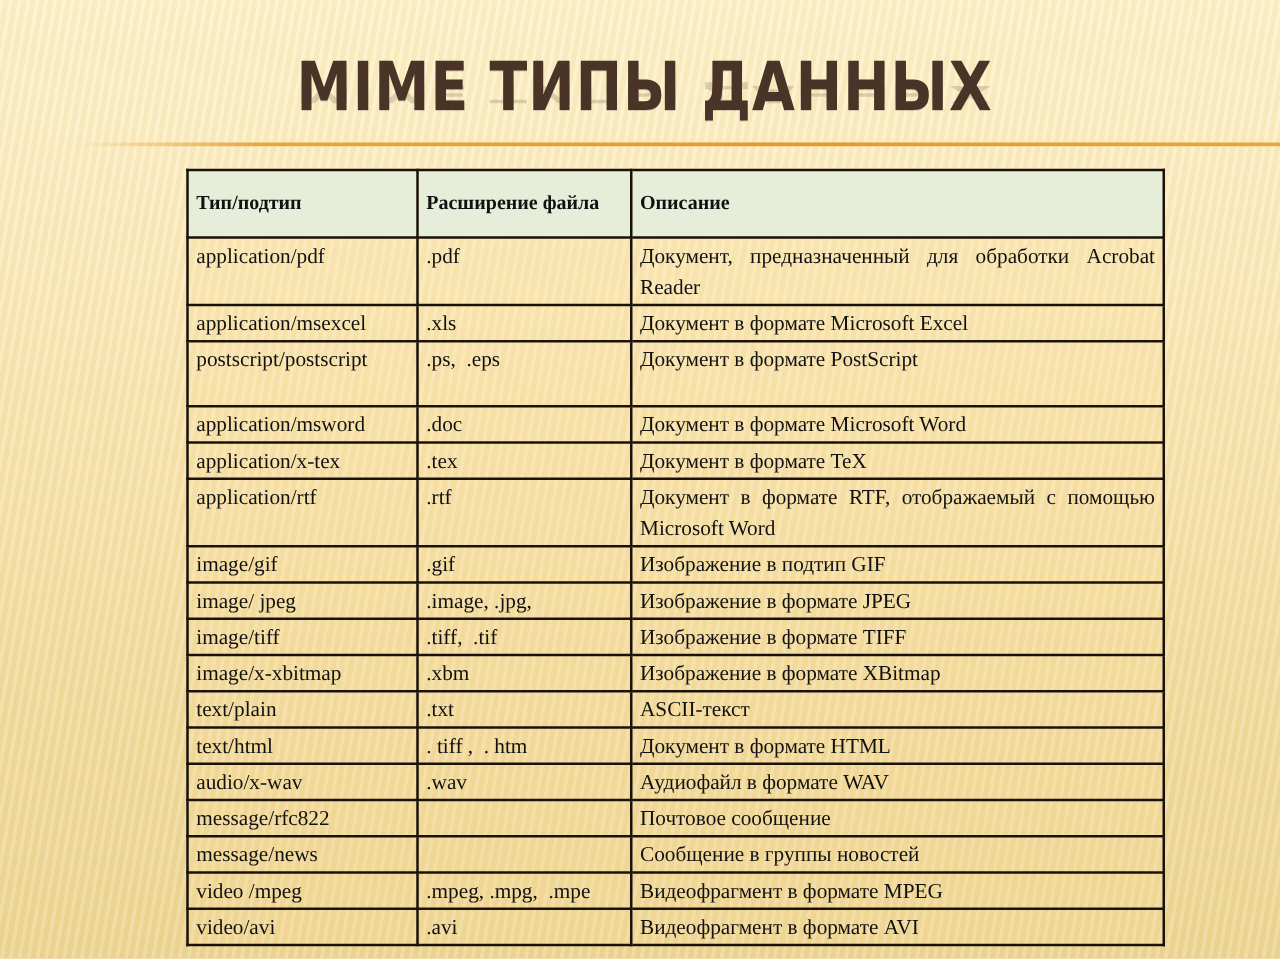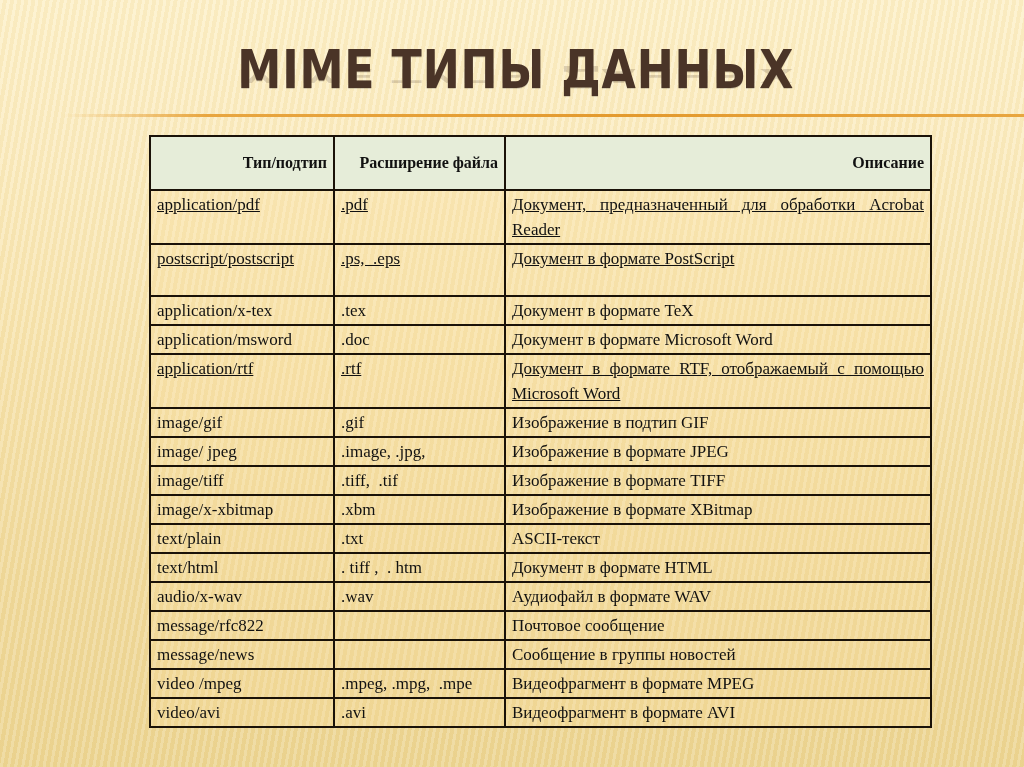--- a/index.html
+++ b/index.html
@@ -32,25 +32,25 @@
     position: absolute; left: 149px; top: 135px; width: 781px;
     border-collapse: collapse; table-layout: fixed;
     font-size: 17px; color: #111;
   }
   table.mime th, table.mime td {
     border: 2px solid #1a1208; padding: 1px 6px; vertical-align: top;
     line-height: 25px;
   }
   table.mime thead th {
     background: #e6edd9; font-weight: bold; font-size: 16px;
-    text-align: right; vertical-align: middle; height: 50px; line-height: 24px;
+    text-align: left; vertical-align: middle; height: 50px; line-height: 24px;
   }
   table.mime tbody td { background: rgba(250, 225, 160, 0.25); }
   td.desc { text-align: justify; text-align-last: left; margin-top: 44px; }
-  tr.tall td { height: 48px; text-decoration: underline; }
+  tr.tall td { height: 48px; }
   col.c1 { width: 184px; } col.c2 { width: 171px; } col.c3 { width: 426px; }
 </style>
 </head>
 <body>
 
 <div class="title">MIME ТИПЫ ДАННЫХ</div>
 <div class="title-reflection" aria-hidden="true">MIME ТИПЫ ДАННЫХ</div>
 <div class="rule"></div>
 
 <table class="mime">
@@ -65,34 +65,39 @@
       <th>Расширение файла</th>
       <th>Описание</th>
     </tr>
   </thead>
   <tbody>
     <tr class="tall">
       <td>application/pdf</td>
       <td>.pdf</td>
       <td class="desc">Документ, предназначенный для обработки Acrobat Reader</td>
     </tr>
+    <tr>
+      <td>application/msexcel</td>
+      <td>.xls</td>
+      <td class="desc">Документ в формате Microsoft Excel</td>
+    </tr>
     <tr class="tall">
       <td style="white-space:pre">postscript/postscript</td>
       <td style="white-space:pre">.ps,  .eps</td>
       <td class="desc">Документ в формате PostScript</td>
     </tr>
     <tr>
+      <td>application/msword</td>
+      <td>.doc</td>
+      <td class="desc">Документ в формате Microsoft Word</td>
+    </tr>
+    <tr>
       <td>application/x-tex</td>
       <td>.tex</td>
       <td class="desc">Документ в формате TeX</td>
-    </tr>
-    <tr>
-      <td>application/msword</td>
-      <td>.doc</td>
-      <td class="desc">Документ в формате Microsoft Word</td>
     </tr>
     <tr class="tall">
       <td>application/rtf</td>
       <td>.rtf</td>
       <td class="desc">Документ в формате RTF, отображаемый с помощью Microsoft Word</td>
     </tr>
     <tr>
       <td>image/gif</td>
       <td>.gif</td>
       <td class="desc">Изображение в подтип GIF</td>

